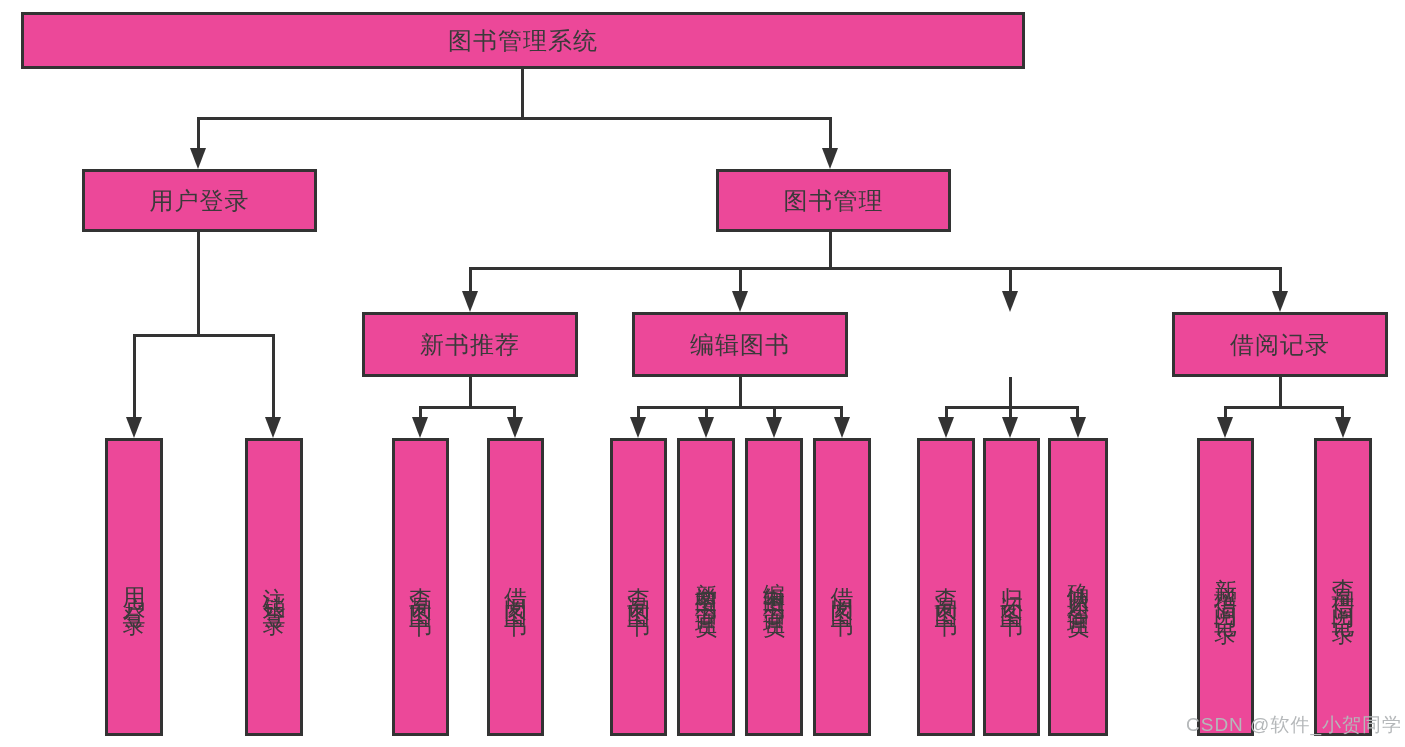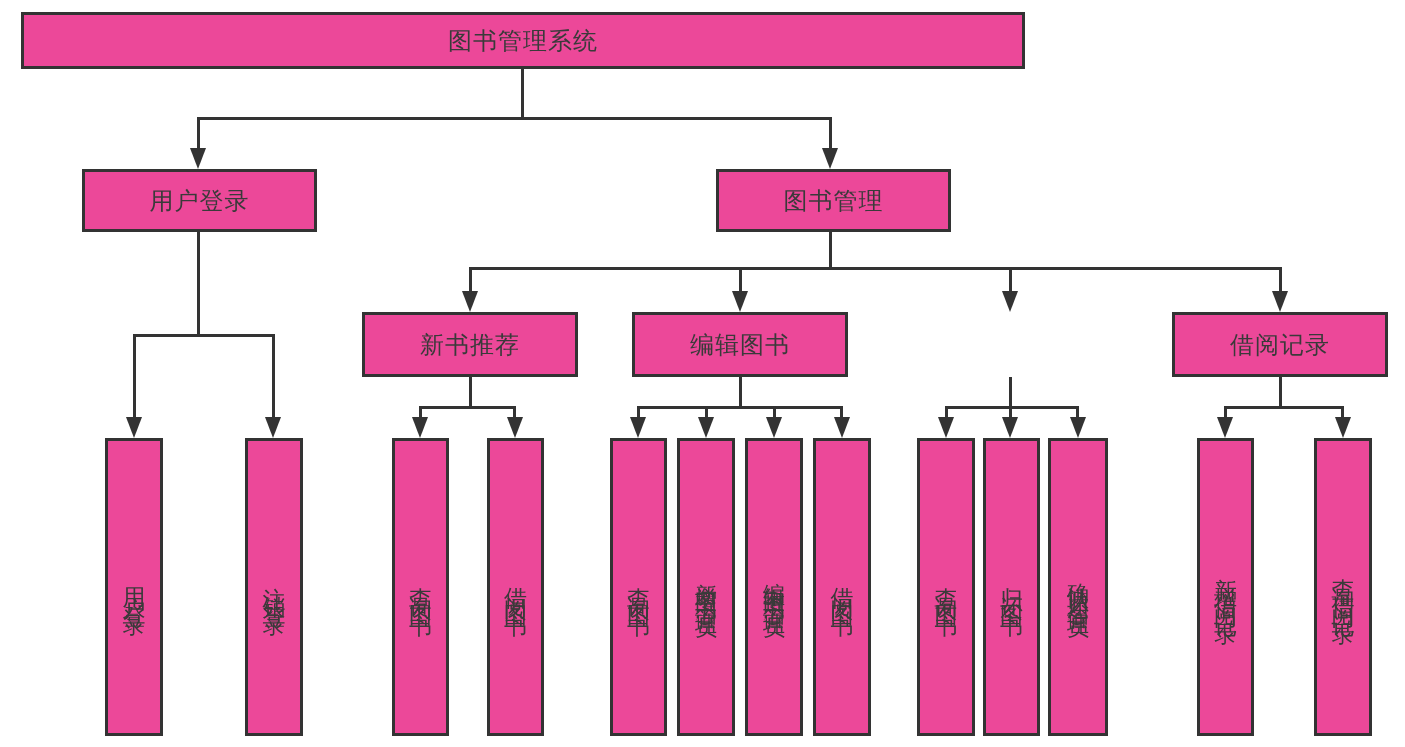--- a/index.html
+++ b/index.html
@@ -160,14 +160,15 @@
   <div class="arrow" style="left:766px; top:417px;"></div>
   <div class="arrow" style="left:834px; top:417px;"></div>
 
   <div class="arrow" style="left:938px; top:417px;"></div>
   <div class="arrow" style="left:1002px; top:417px;"></div>
   <div class="arrow" style="left:1070px; top:417px;"></div>
 
   <div class="arrow" style="left:1217px; top:417px;"></div>
   <div class="arrow" style="left:1335px; top:417px;"></div>
 
+  <div class="watermark">CSDN @软件_小贺同学</div>
 
 </div>
 
 </body></html>

